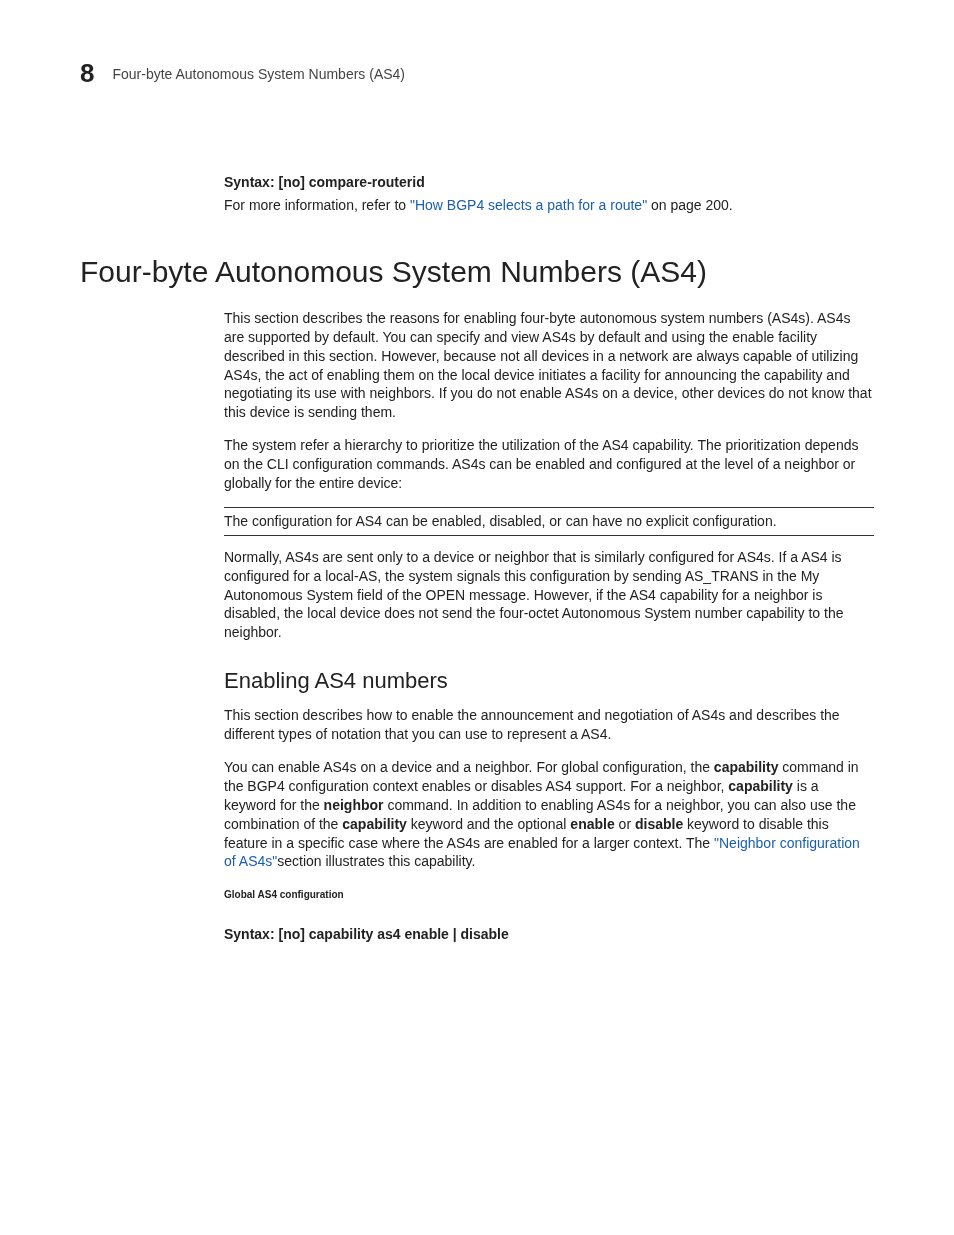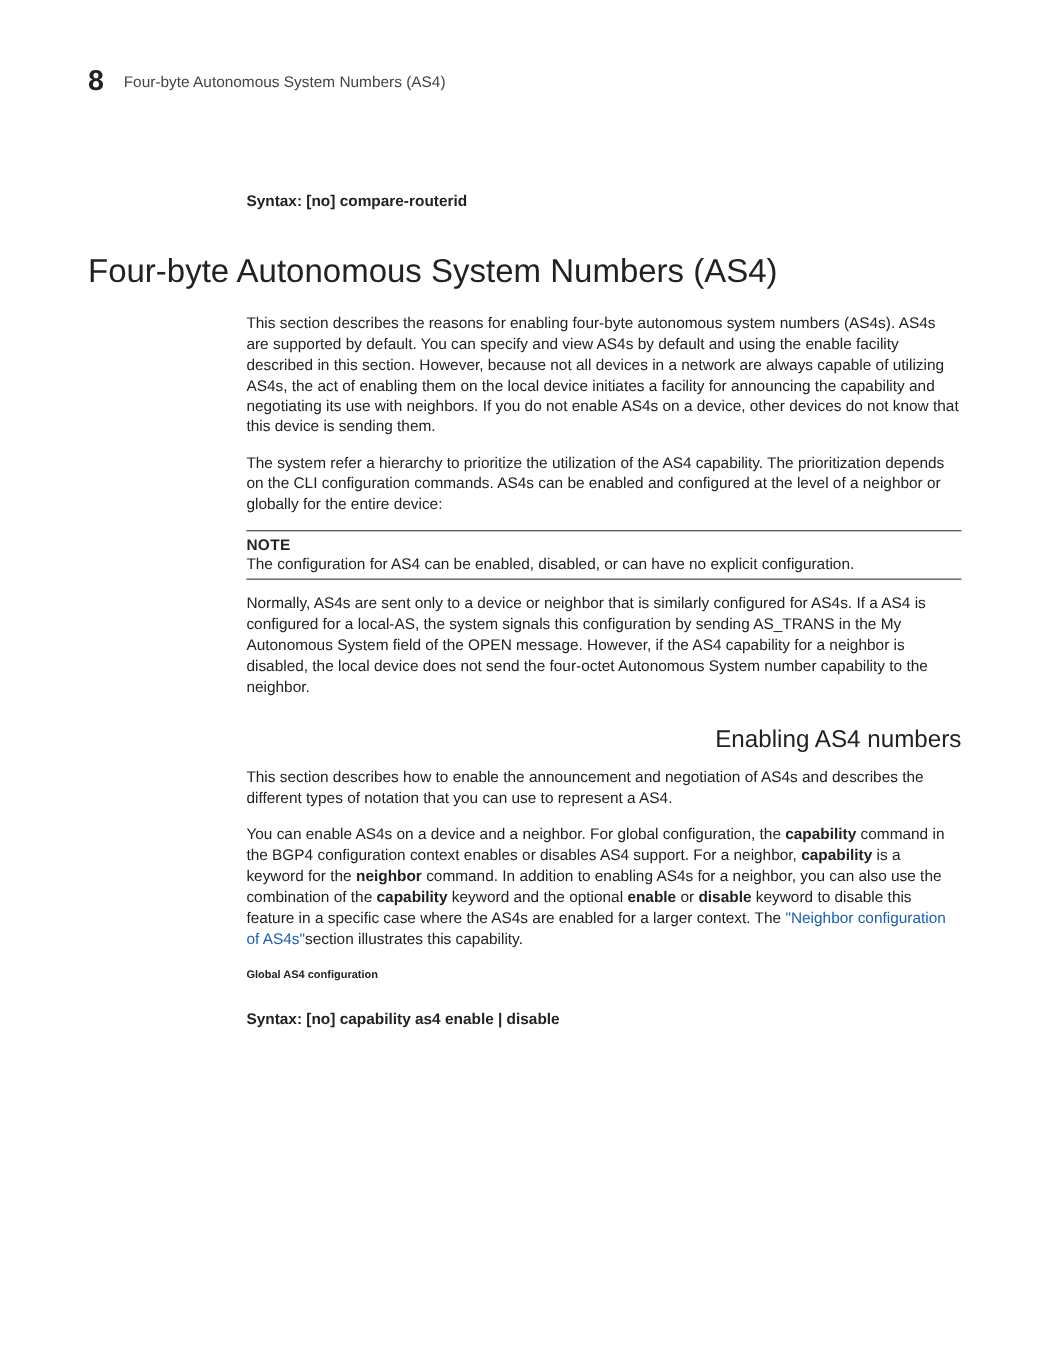--- a/index.html
+++ b/index.html
@@ -59,21 +59,20 @@
     color: #222;
     margin: 40px 0 20px -144px;
     letter-spacing: 0px;
   }
   h2.subsection-title {
     font-family: Arial, Helvetica, sans-serif;
     font-weight: 400;
     font-size: 22px;
     margin: 26px 0 12px 0;
     color: #222;
-    text-align: right;
   }
   .note-block {
     border-top: 1px solid #333;
     border-bottom: 1px solid #333;
     padding: 4px 0 4px 0;
     margin: 6px 0 12px 0;
   }
   .note-label {
     font-family: "Arial Narrow", Arial, sans-serif;
     font-weight: 700;
@@ -104,29 +103,31 @@
   </div>
 
   <div class="content">
 
     <div class="syntax-line">
       <span class="b">Syntax:</span>
       <span> </span>
       <span class="b">[no] compare-routerid</span>
     </div>
 
+    <p class="body-text">
+      <span>For more information, refer to </span><span class="link">"How BGP4 selects a path for a route"</span><span> on page 200.</span>
+    </p>
 
     <h1 class="section-title">Four-byte Autonomous System Numbers (AS4)</h1>
 
     <p class="body-text">This section describes the reasons for enabling four-byte autonomous system numbers (AS4s). AS4s are supported by default. You can specify and view AS4s by default and using the enable facility described in this section. However, because not all devices in a network are always capable of utilizing AS4s, the act of enabling them on the local device initiates a facility for announcing the capability and negotiating its use with neighbors. If you do not enable AS4s on a device, other devices do not know that this device is sending them.</p>
 
     <p class="body-text">The system refer a hierarchy to prioritize the utilization of the AS4 capability. The prioritization depends on the CLI configuration commands. AS4s can be enabled and configured at the level of a neighbor or globally for the entire device:</p>
 
     <div class="note-block">
-      <span class="note-label">NOTE</span>
       <span class="note-text">The configuration for AS4 can be enabled, disabled, or can have no explicit configuration.</span>
     </div>
 
 
     <p class="body-text">Normally, AS4s are sent only to a device or neighbor that is similarly configured for AS4s. If a AS4 is configured for a local-AS, the system signals this configuration by sending AS_TRANS in the My Autonomous System field of the OPEN message. However, if the AS4 capability for a neighbor is disabled, the local device does not send the four-octet Autonomous System number capability to the neighbor.</p>
 
     <h2 class="subsection-title">Enabling AS4 numbers</h2>
 
     <p class="body-text">This section describes how to enable the announcement and negotiation of AS4s and describes the different types of notation that you can use to represent a AS4.</p>
 

